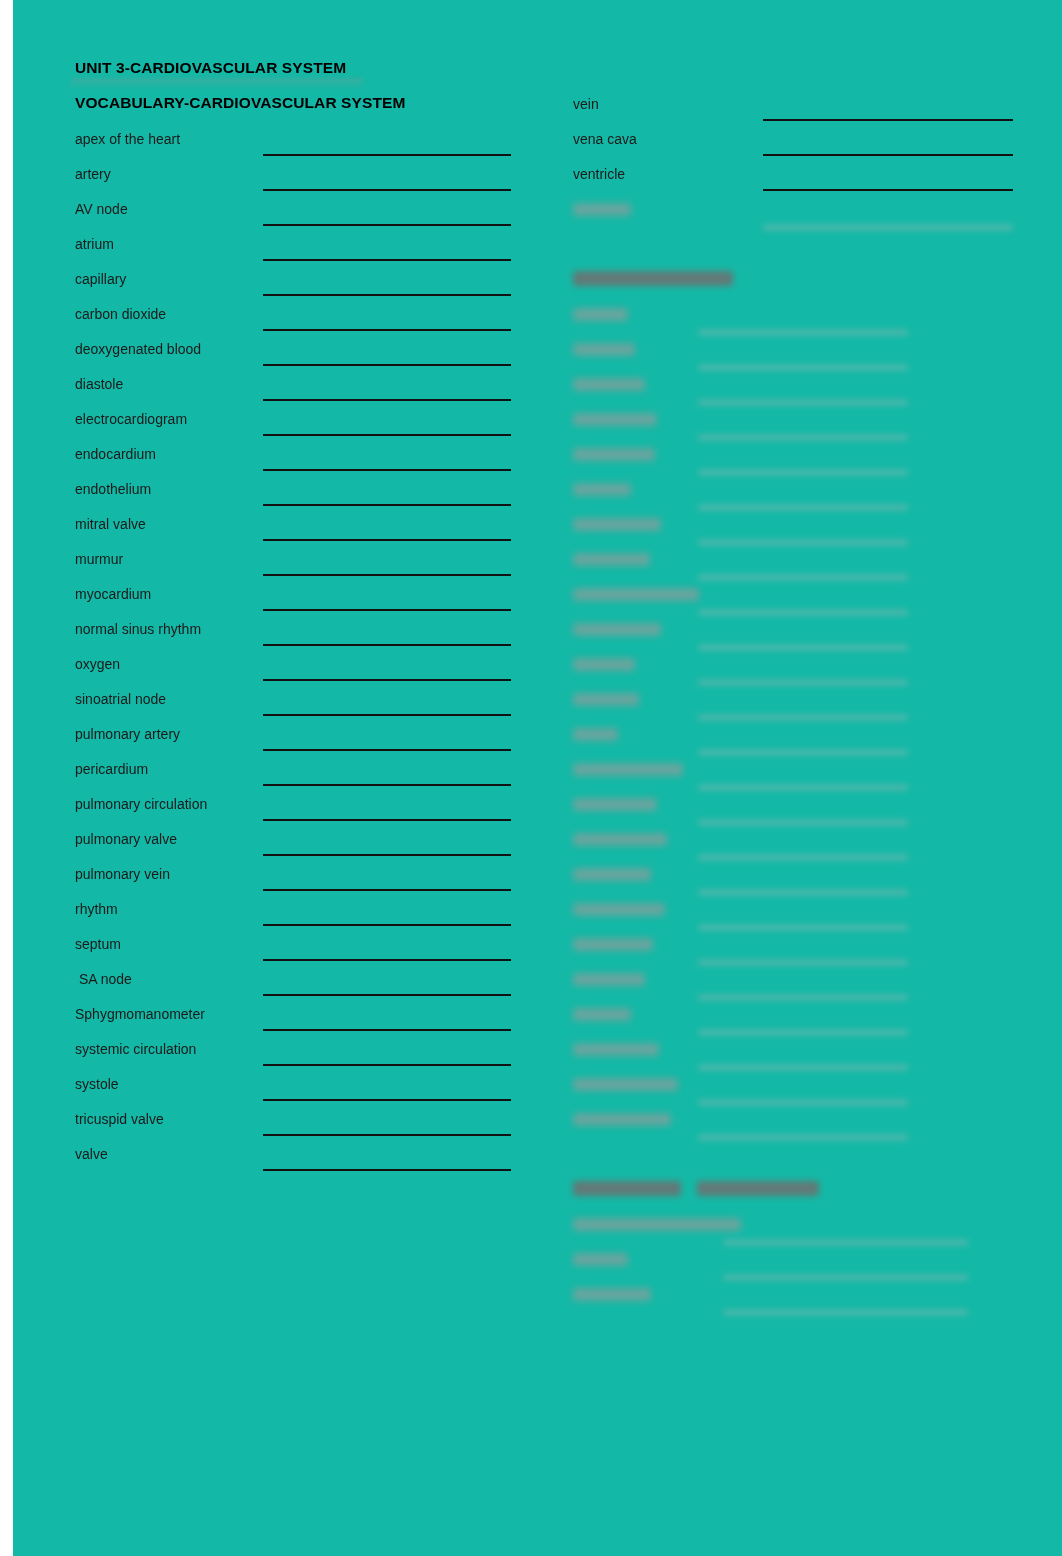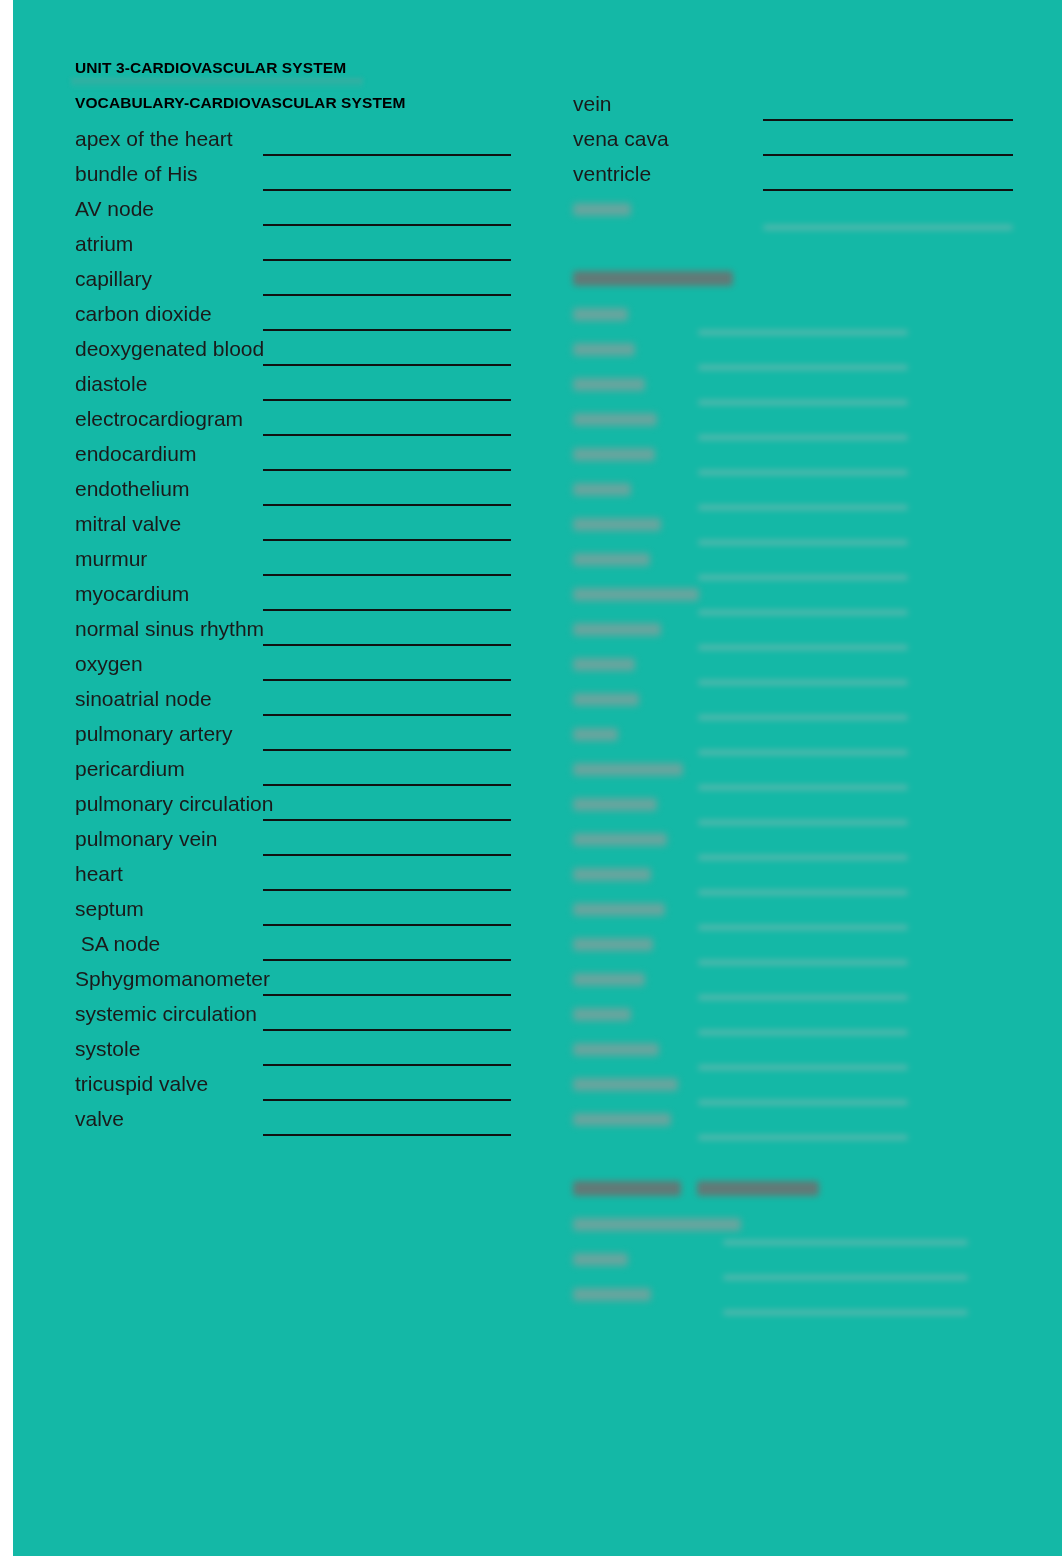--- a/index.html
+++ b/index.html
@@ -64,21 +64,21 @@
   }
 
   
   .vrow {
     position: relative;
     height: 35px;
     display: flex;
     align-items: flex-start;
   }
   .vterm {
-    font-size: 21px;
+    font-size: 14px;
     line-height: 22px;
     white-space: pre;
     color: #1a1a1a;
     flex: 0 0 auto;
   }
   .vline {
     position: absolute;
     height: 0;
     border-bottom: 2.2px solid #111111;
   }
@@ -147,21 +147,21 @@
     <div class="heading heading-shadow">UNIT 3-CARDIOVASCULAR SYSTEM</div>
 
     <div class="heading">VOCABULARY-CARDIOVASCULAR SYSTEM</div>
 
     <div id="left-terms">
         <div class="vrow">
           <span class="vterm">apex of the heart</span>
           <span class="vline"></span>
         </div>
         <div class="vrow">
-          <span class="vterm">bundle of His</span>
+          <span class="vterm">artery</span>
           <span class="vline"></span>
         </div>
         <div class="vrow">
           <span class="vterm">AV node</span>
           <span class="vline"></span>
         </div>
         <div class="vrow">
           <span class="vterm">atrium</span>
           <span class="vline"></span>
         </div>
@@ -223,25 +223,29 @@
         </div>
         <div class="vrow">
           <span class="vterm">pericardium</span>
           <span class="vline"></span>
         </div>
         <div class="vrow">
           <span class="vterm">pulmonary circulation</span>
           <span class="vline"></span>
         </div>
         <div class="vrow">
+          <span class="vterm">pulmonary valve</span>
+          <span class="vline"></span>
+        </div>
+        <div class="vrow">
           <span class="vterm">pulmonary vein</span>
           <span class="vline"></span>
         </div>
         <div class="vrow">
-          <span class="vterm">heart</span>
+          <span class="vterm">rhythm</span>
           <span class="vline"></span>
         </div>
         <div class="vrow">
           <span class="vterm">septum</span>
           <span class="vline"></span>
         </div>
         <div class="vrow">
           <span class="vterm"> SA node</span>
           <span class="vline"></span>
         </div>

